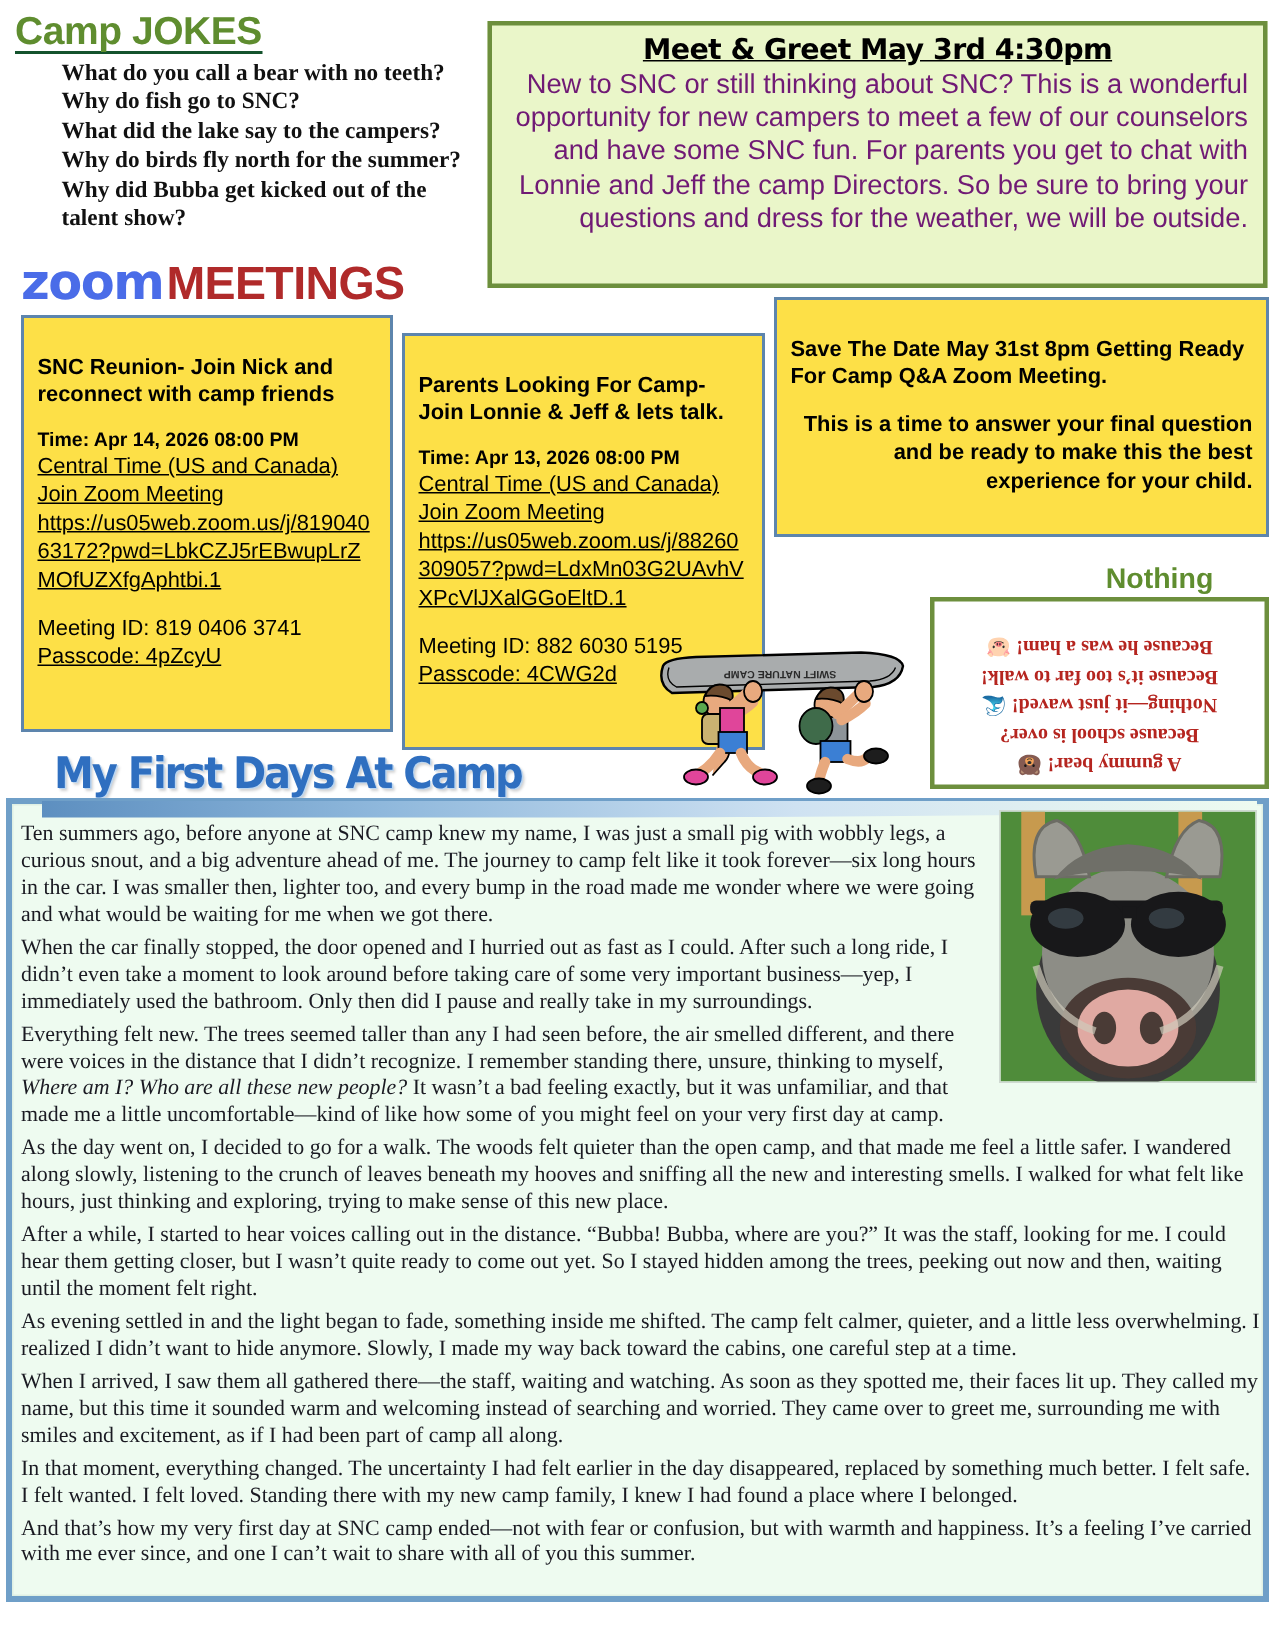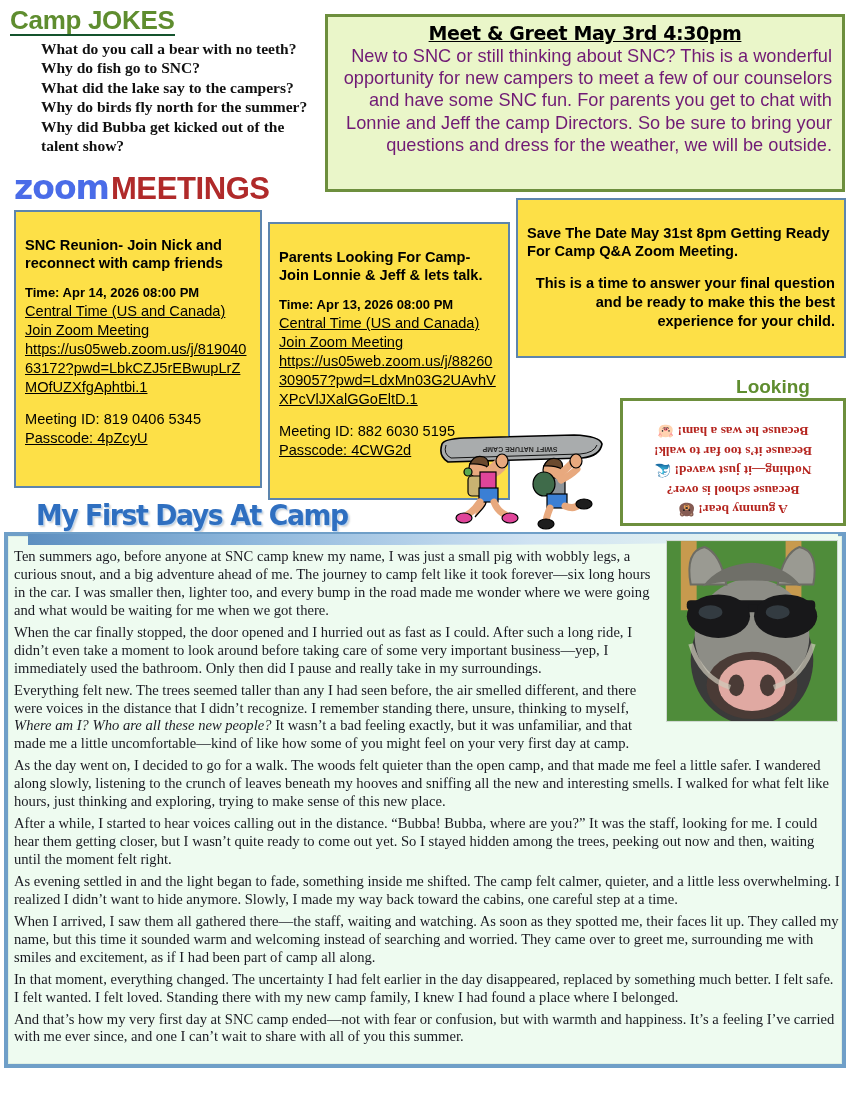--- a/index.html
+++ b/index.html
@@ -144,21 +144,21 @@
   <div id="meet-greet-head">Meet &amp; Greet May 3rd 4:30pm</div>
   <div id="meet-greet-body">New to SNC or still thinking about SNC?  This is a wonderful opportunity for new campers to meet a few of our counselors and have some SNC fun. For parents you get to chat with Lonnie and Jeff the camp Directors. So be sure to bring your questions and dress for the weather, we will be outside.</div>
 </div>
 
 <div class="mt-box" id="mt-box-1">
   <div class="mt-title">SNC Reunion- Join Nick and reconnect with camp friends</div>
   <div class="mt-time">Time: Apr 14, 2026 08:00 PM</div>
   <div class="mt-lines">Central Time (US and Canada)</div>
   <div class="mt-lines">Join Zoom Meeting</div>
   <div class="mt-lines" style="word-break:break-all;">https://us05web.zoom.us/j/81904063172?pwd=LbkCZJ5rEBwupLrZMOfUZXfgAphtbi.1</div>
-  <div class="mt-ids">Meeting ID: 819 0406 5345</div>
+  <div class="mt-ids">Meeting ID: 819 0406 3741</div>
   <div class="mt-lines">Passcode: 4pZcyU</div>
 </div>
 
 <div class="mt-box" id="mt-box-2">
   <div class="mt-title">Parents Looking For Camp- Join Lonnie &amp; Jeff &amp; lets talk.</div>
   <div class="mt-time">Time: Apr 13, 2026 08:00 PM</div>
   <div class="mt-lines">Central Time (US and Canada)</div>
   <div class="mt-lines">Join Zoom Meeting</div>
   <div class="mt-lines" style="word-break:break-all;">https://us05web.zoom.us/j/88260309057?pwd=LdxMn03G2UAvhVXPcVlJXalGGoEltD.1</div>
   <div class="mt-ids">Meeting ID: 882 6030 5195</div>
@@ -202,21 +202,21 @@
     <path d="M137 52 q10 -5 16 -11" stroke="#e8a97e" stroke-width="7" stroke-linecap="round" fill="none"></path>
     <ellipse cx="152" cy="33" rx="6" ry="7" fill="#e8a97e"></ellipse>
     <rect x="123" y="66" width="20" height="14" fill="#3b7fd4"></rect>
     <path d="M126 80 q-4 10 -4 14" stroke="#e8a97e" stroke-width="7" stroke-linecap="round" fill="none"></path>
     <path d="M141 78 q10 4 14 -2" stroke="#e8a97e" stroke-width="7" stroke-linecap="round" fill="none"></path>
     <ellipse cx="122" cy="96" rx="8" ry="5" fill="#1d1d1d"></ellipse>
     <ellipse cx="160" cy="76" rx="8" ry="5" fill="#1d1d1d"></ellipse>
   </g>
 </svg>
 
-<div id="answers-title">Looking</div>
+<div id="answers-title">Nothing</div>
 <div id="answers-box">
   <div class="ans-line">A gummy bear! 🐻</div>
   <div class="ans-line">Because school is over?</div>
   <div class="ans-line">Nothing—it just waved! 🌊</div>
   <div class="ans-line">Because it’s too far to walk!</div>
   <div class="ans-line">Because he was a ham! 🐷</div>
 </div>
 
 <div id="story-title">My First Days At Camp</div>
 <div id="story-panel"></div>

